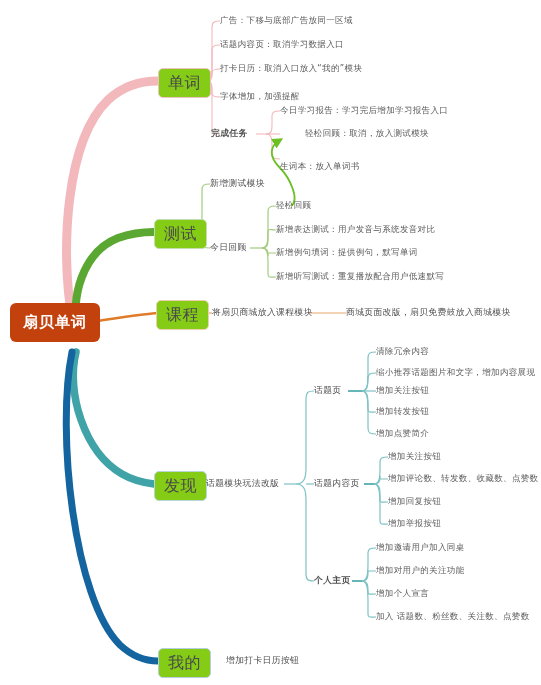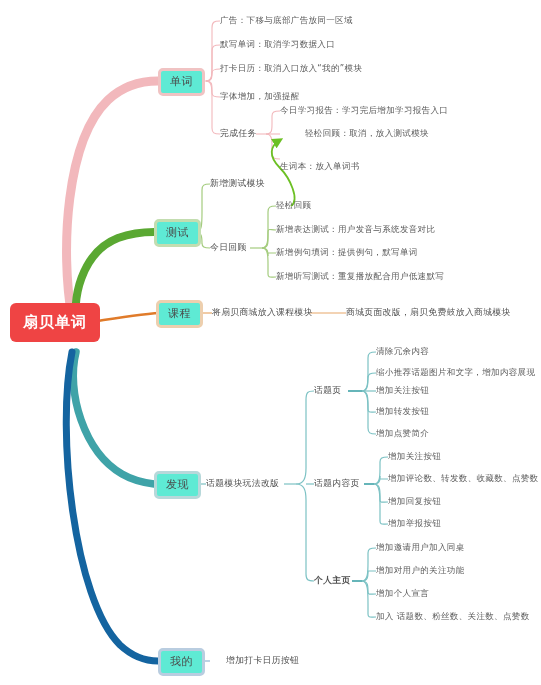--- a/index.html
+++ b/index.html
@@ -28,35 +28,35 @@
     pointer-events: none;
   }
   .node {
     position: absolute;
     white-space: nowrap;
     box-sizing: border-box;
     line-height: 1.1;
   }
   
   .root {
-    background: #ef4444;
+    background: #c2410c;
     color: #ffffff;
     font-size: 15px;
     font-weight: bold;
     border-radius: 6px;
     padding: 11px 13px;
     letter-spacing: 1px;
     box-shadow: 0 0 0 0 rgba(0,0,0,0);
   }
   
   .lvl1 {
-    font-size: 11px;
+    font-size: 16px;
     color: #4a4a4a;
-    background: #5eead4;
-    border: 3px solid #4c1d95;
+    background: #84cc16;
+    border: 1px solid #4c1d95;
     border-radius: 5px;
     padding: 5px 9px;
     letter-spacing: .5px;
   }
   .lvl1.pink   { border-color: #f0c3c3; }
   .lvl1.green  { border-color: #c3ddb0; }
   .lvl1.orange { border-color: #edcfae; }
   .lvl1.teal   { border-color: #b7d8da; }
   .lvl1.blue   { border-color: #b9cde0; }
   
@@ -146,24 +146,24 @@
       </marker>
     </defs>
     <path d="M291,206 C300,200 290,178 280,168 C268,156 270,146 280,140" stroke="#6cc024" stroke-width="1.8" fill="none" marker-end="url(#arrowhead)"></path>
   </svg>
 
   <div class="node root" style="left:10px; top:303px;">扇贝单词</div>
 
   <div class="node lvl1 pink" style="left:158px; top:68px;">单词</div>
 
   <div class="node leaf" style="left:220px; top:15px;">广告：下移与底部广告放同一区域</div>
-  <div class="node leaf" style="left:220px; top:39px;">默写单词：取消学习数据入口</div>
+  <div class="node leaf" style="left:220px; top:39px;">话题内容页：取消学习数据入口</div>
   <div class="node leaf" style="left:220px; top:63px;">打卡日历：取消入口放入“我的”模块</div>
   <div class="node leaf" style="left:220px; top:91px;">字体增加，加强提醒</div>
-  <div class="node leaf mid" style="left:220px; top:128px;">完成任务</div>
+  <div class="node leaf mid" style="left:211px; top:128px;font-weight:bold;">完成任务</div>
 
   <div class="node leaf" style="left:280px; top:105px;">今日学习报告：学习完后增加学习报告入口</div>
   <div class="node leaf" style="left:280px; top:128px;padding-left:25px;">轻松回顾：取消，放入测试模块</div>
   <div class="node leaf" style="left:280px; top:153px;margin-top:8px;">生词本：放入单词书</div>
 
   <div class="node lvl1 green" style="left:154px; top:219px;">测试</div>
 
   <div class="node leaf mid" style="left:210px; top:178px;">新增测试模块</div>
   <div class="node leaf mid" style="left:210px; top:242px;">今日回顾</div>
 

